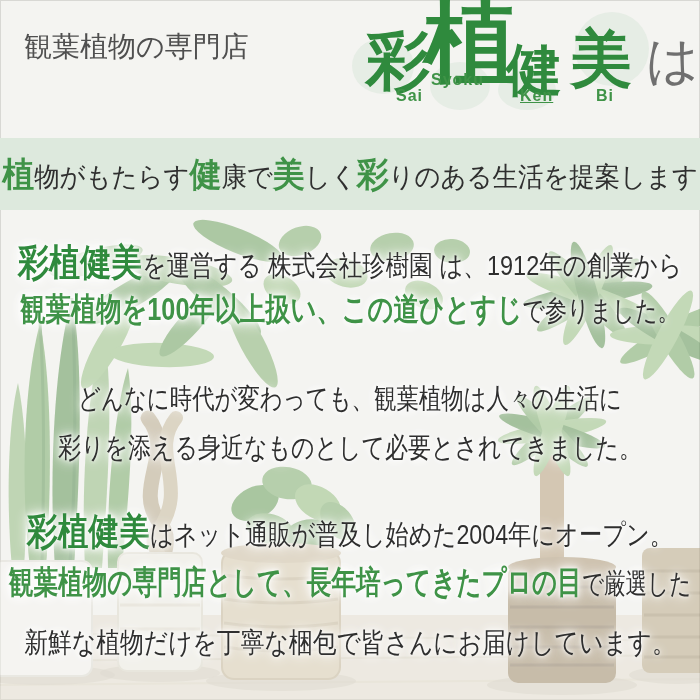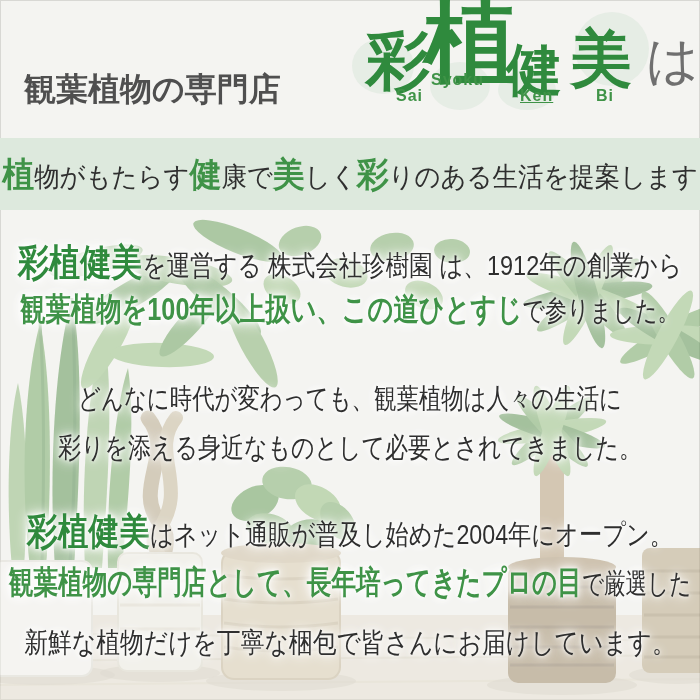--- a/index.html
+++ b/index.html
@@ -16,22 +16,22 @@
   .page{
     position:relative;width:700px;height:700px;overflow:hidden;
     background:var(--page-bg);
     box-shadow:inset 0 0 0 1px #d8d8d4;
     font-family:"Liberation Sans","DejaVu Sans",sans-serif;
     color:var(--dark-text);
   }
   
   .header{position:absolute;left:0;top:0;width:700px;height:130px;z-index:6;}
   .shop-type{
-    position:absolute;left:24px;top:33px;font-size:32px;line-height:1;
-    color:var(--header-gray);letter-spacing:0px;font-weight:700;white-space:nowrap;margin-top:40px;
+    position:absolute;left:24px;top:33px;font-size:28px;line-height:1;
+    color:var(--header-gray);letter-spacing:0px;font-weight:400;white-space:nowrap;
   }
   .logo-circle{position:absolute;border-radius:50%;background:var(--circle-bg);z-index:0;}
   .c1{left:352px;top:38px;width:62px;height:56px;}
   .c2{left:430px;top:62px;width:60px;height:48px;}
   .c3{left:498px;top:70px;width:58px;height:40px;}
   .c4{left:575px;top:12px;width:74px;height:74px;}
   .logo-char{
     position:absolute;z-index:2;line-height:1;color:var(--green-serif);
     font-family:"Liberation Serif","DejaVu Serif",serif;font-weight:600;white-space:nowrap;
   }

